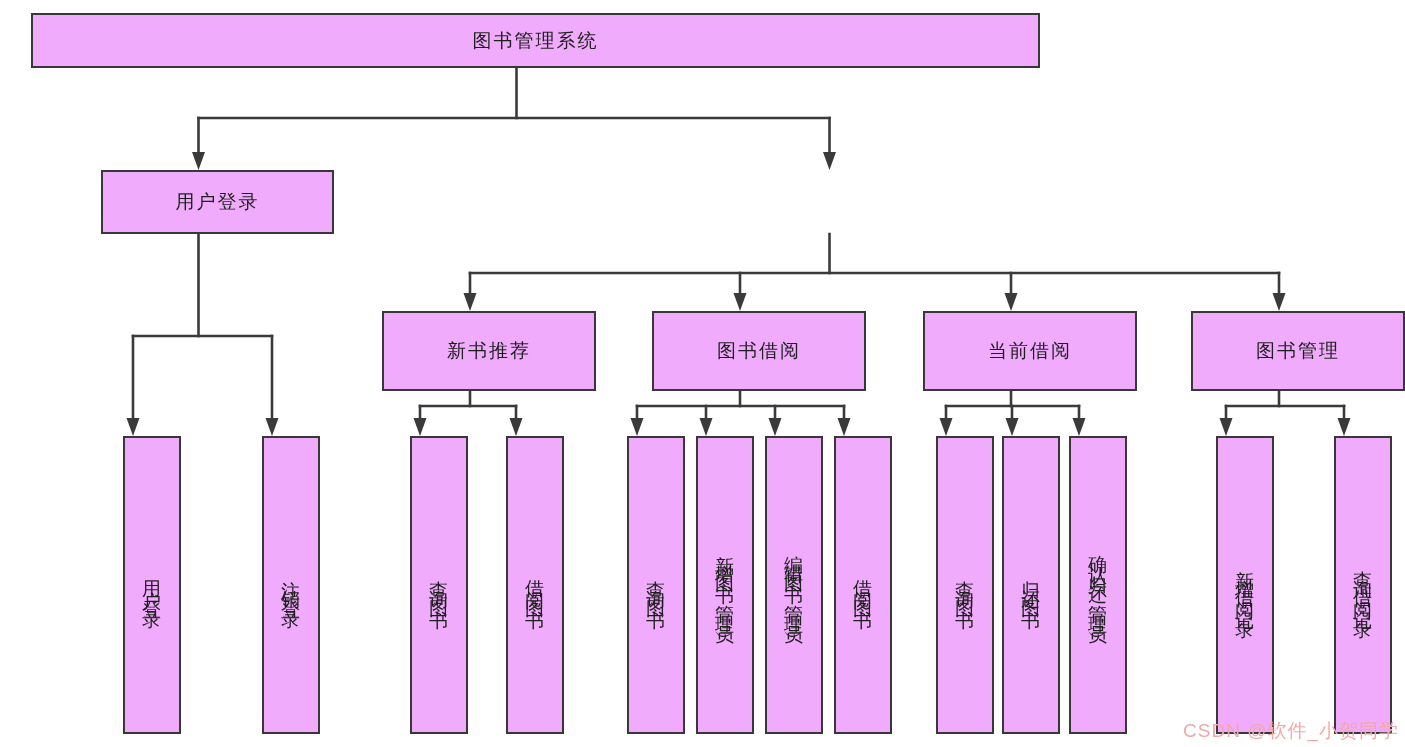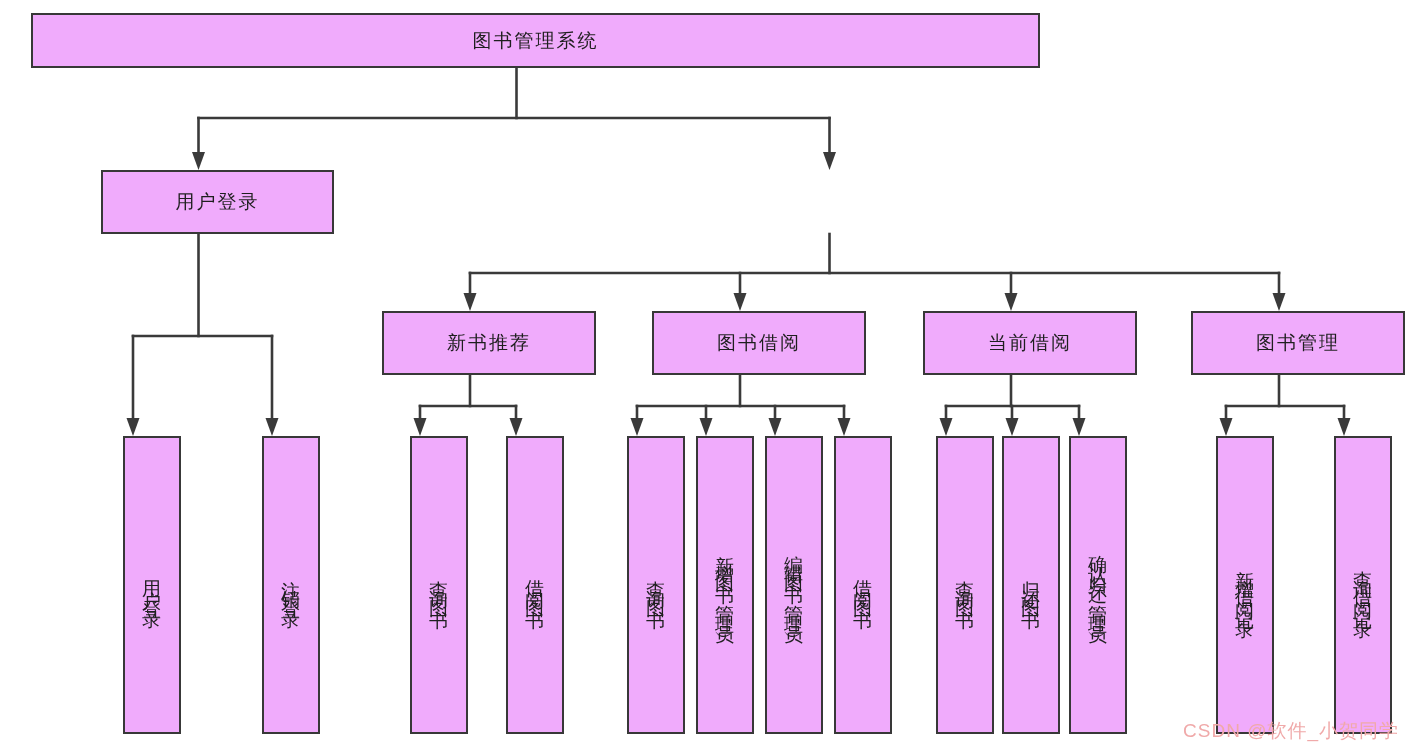--- a/index.html
+++ b/index.html
@@ -46,21 +46,21 @@
     letter-spacing: 10px;
     white-space: normal;
     line-height: 1;
   }
   
   .n-root  { left: 12px;  top: 13px;  width: 1009px; height: 55px; }
   
   .n-ul    { left: 82px;  top: 170px; width: 233px; height: 64px; }
   .n-bm    { left: 712px; top: 170px; width: 235px; height: 64px; }
   
-  .lvl2    { top: 311px; width: 214px; height: 64px; }
+  .lvl2    { top: 311px; width: 214px; height: 80px; }
   .n-nbr   { left: 363px; }
   .n-bb    { left: 633px; }
   .n-cb    { left: 904px; }
   .n-br    { left: 1172px; }
   
   .leaf    { top: 436px; width: 58px; height: 298px; }
   .lf-1  { left: 104px; }
   .lf-2  { left: 243px; }
   .lf-3  { left: 391px; }
   .lf-4  { left: 487px; }

